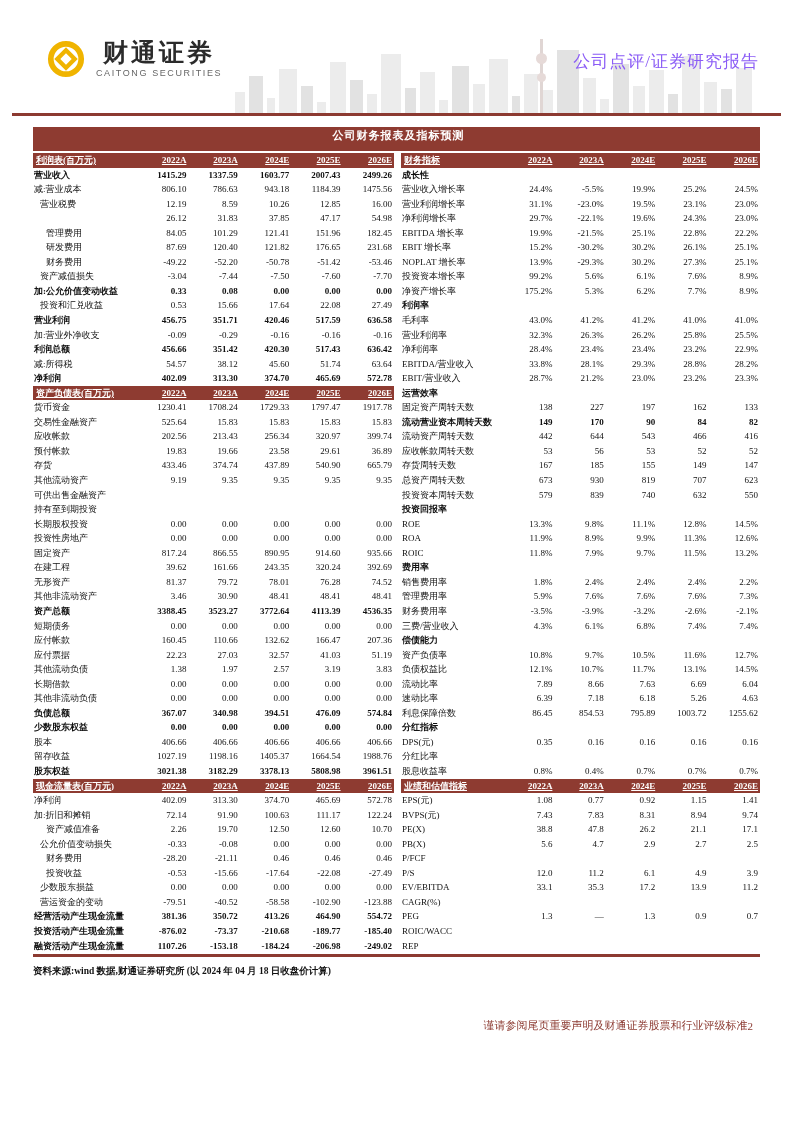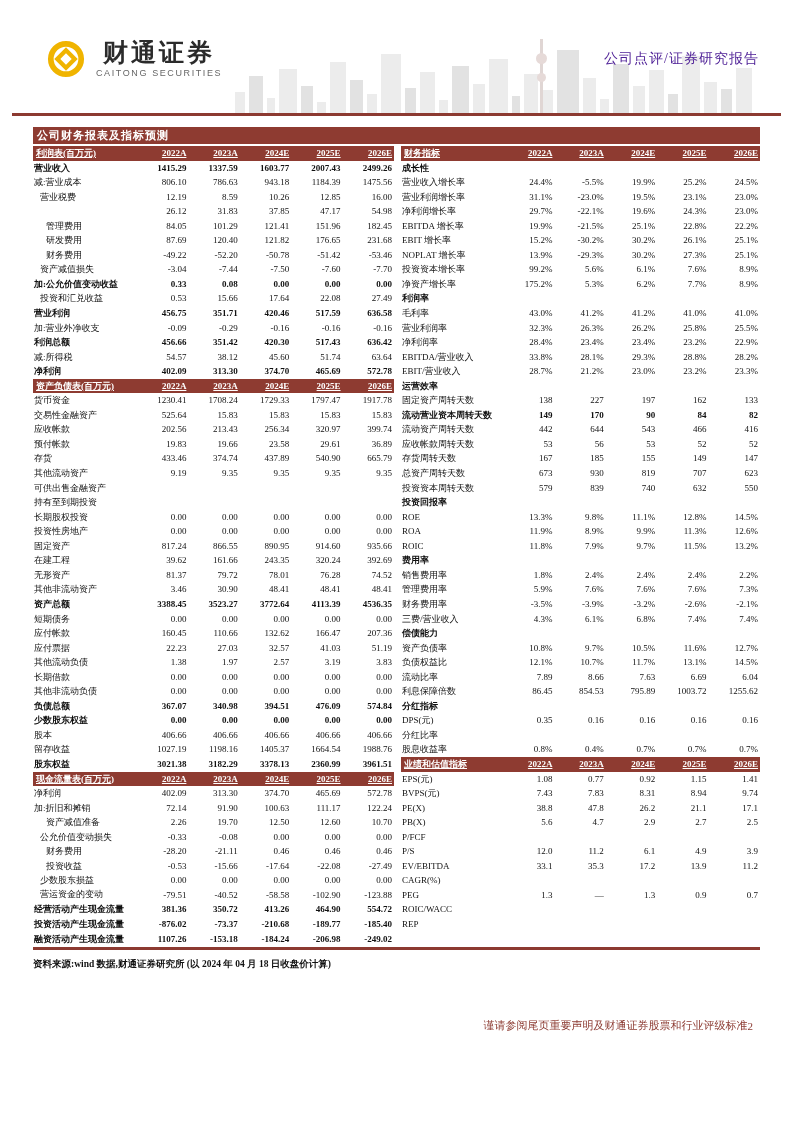--- a/index.html
+++ b/index.html
@@ -16,28 +16,28 @@
   #tower { position:absolute; bottom:3px; left:540px; width:3px; height:75px; background:#e0d6d4; }
   #tower:before { content:""; position:absolute; top:14px; left:-4px; width:11px; height:11px;
     border-radius:50%; background:#e6dad8; }
   #tower:after { content:""; position:absolute; top:34px; left:-3px; width:9px; height:9px;
     border-radius:50%; background:#e6dad8; }
   #logo { position:absolute; top:40px; left:47px; display:flex; align-items:flex-start; }
   #logo-text { margin-left:11px;text-align:center; }
   #logo-cn { font-size:25px; font-weight:bold; color:#2b2b2b; letter-spacing:3px; line-height:26px; }
   #logo-en { font-size:9px; color:#666; letter-spacing:1.6px; margin-top:2px;
     font-family:"Liberation Sans","DejaVu Sans",sans-serif; }
-  #report-type { position:absolute; top:50px; right:34px; font-size:14px; color:#4c1d95;
+  #report-type { position:absolute; top:50px; right:34px; font-size:17px; color:#8b5cf6;
     letter-spacing:1px; }
   #hdr-rule { position:absolute; top:113px; left:12px; right:12px; height:3px; background:#8c3a31; }
 
   
   #main { position:absolute; top:127px; left:33px; width:727px; }
-  #title-bar { height:17px; line-height:17px; background:#8e3b31; color:#fff;
-    font-weight:bold; font-size:11px; padding-left:4px; letter-spacing:1px; }
+  #title-bar { height:24px; line-height:17px; background:#8e3b31; color:#fff;
+    font-weight:bold; font-size:11px; padding-left:4px; letter-spacing:1px;text-align:center; }
   #tables { display:flex; justify-content:space-between; margin-top:2px; }
   #ltable { width:361px; }
   #rtable { width:359px; }
 
   .trow { display:grid; height:14.55px; line-height:14.55px; font-size:9px; }
   #ltable .trow { grid-template-columns:104px repeat(5,1fr); }
   #rtable .trow { grid-template-columns:102px repeat(5,1fr); }
   .trow .lbl { text-align:left; white-space:nowrap; padding-left:1px; overflow:hidden; }
   .trow .val { text-align:right; white-space:nowrap; padding-right:2px; }
   .trow.hdr { background:#8e3b31; color:#fff; font-weight:bold;text-decoration:underline; }
@@ -445,21 +445,21 @@
             <div class="val">1198.16</div>
             <div class="val">1405.37</div>
             <div class="val">1664.54</div>
             <div class="val">1988.76</div>
           </div>
           <div class="trow data bold">
             <div class="lbl">股东权益</div>
             <div class="val">3021.38</div>
             <div class="val">3182.29</div>
             <div class="val">3378.13</div>
-            <div class="val">2360.99</div>
+            <div class="val">5808.98</div>
             <div class="val">3961.51</div>
           </div>
           <div class="trow hdr">
             <div class="lbl">现金流量表(百万元)</div>
             <div class="val">2022A</div>
             <div class="val">2023A</div>
             <div class="val">2024E</div>
             <div class="val">2025E</div>
             <div class="val">2026E</div>
           </div>
@@ -513,21 +513,21 @@
           </div>
           <div class="trow data">
             <div class="lbl" style="padding-left: 7px;">少数股东损益</div>
             <div class="val">0.00</div>
             <div class="val">0.00</div>
             <div class="val">0.00</div>
             <div class="val">0.00</div>
             <div class="val">0.00</div>
           </div>
           <div class="trow data">
-            <div class="lbl" style="padding-left: 7px; font-family: Liberation Mono, monospace;">营运资金的变动</div>
+            <div class="lbl" style="padding-left: 7px;">营运资金的变动</div>
             <div class="val">-79.51</div>
             <div class="val">-40.52</div>
             <div class="val">-58.58</div>
             <div class="val">-102.90</div>
             <div class="val">-123.88</div>
           </div>
           <div class="trow data bold">
             <div class="lbl">经营活动产生现金流量</div>
             <div class="val">381.36</div>
             <div class="val">350.72</div>
@@ -841,20 +841,28 @@
             <div class="val">13.1%</div>
             <div class="val">14.5%</div>
           </div>
           <div class="trow data">
             <div class="lbl">流动比率</div>
             <div class="val">7.89</div>
             <div class="val">8.66</div>
             <div class="val">7.63</div>
             <div class="val">6.69</div>
             <div class="val">6.04</div>
+          </div>
+          <div class="trow data">
+            <div class="lbl">速动比率</div>
+            <div class="val">6.39</div>
+            <div class="val">7.18</div>
+            <div class="val">6.18</div>
+            <div class="val">5.26</div>
+            <div class="val">4.63</div>
           </div>
           <div class="trow data">
             <div class="lbl">利息保障倍数</div>
             <div class="val">86.45</div>
             <div class="val">854.53</div>
             <div class="val">795.89</div>
             <div class="val">1003.72</div>
             <div class="val">1255.62</div>
           </div>
           <div class="trow sec">

